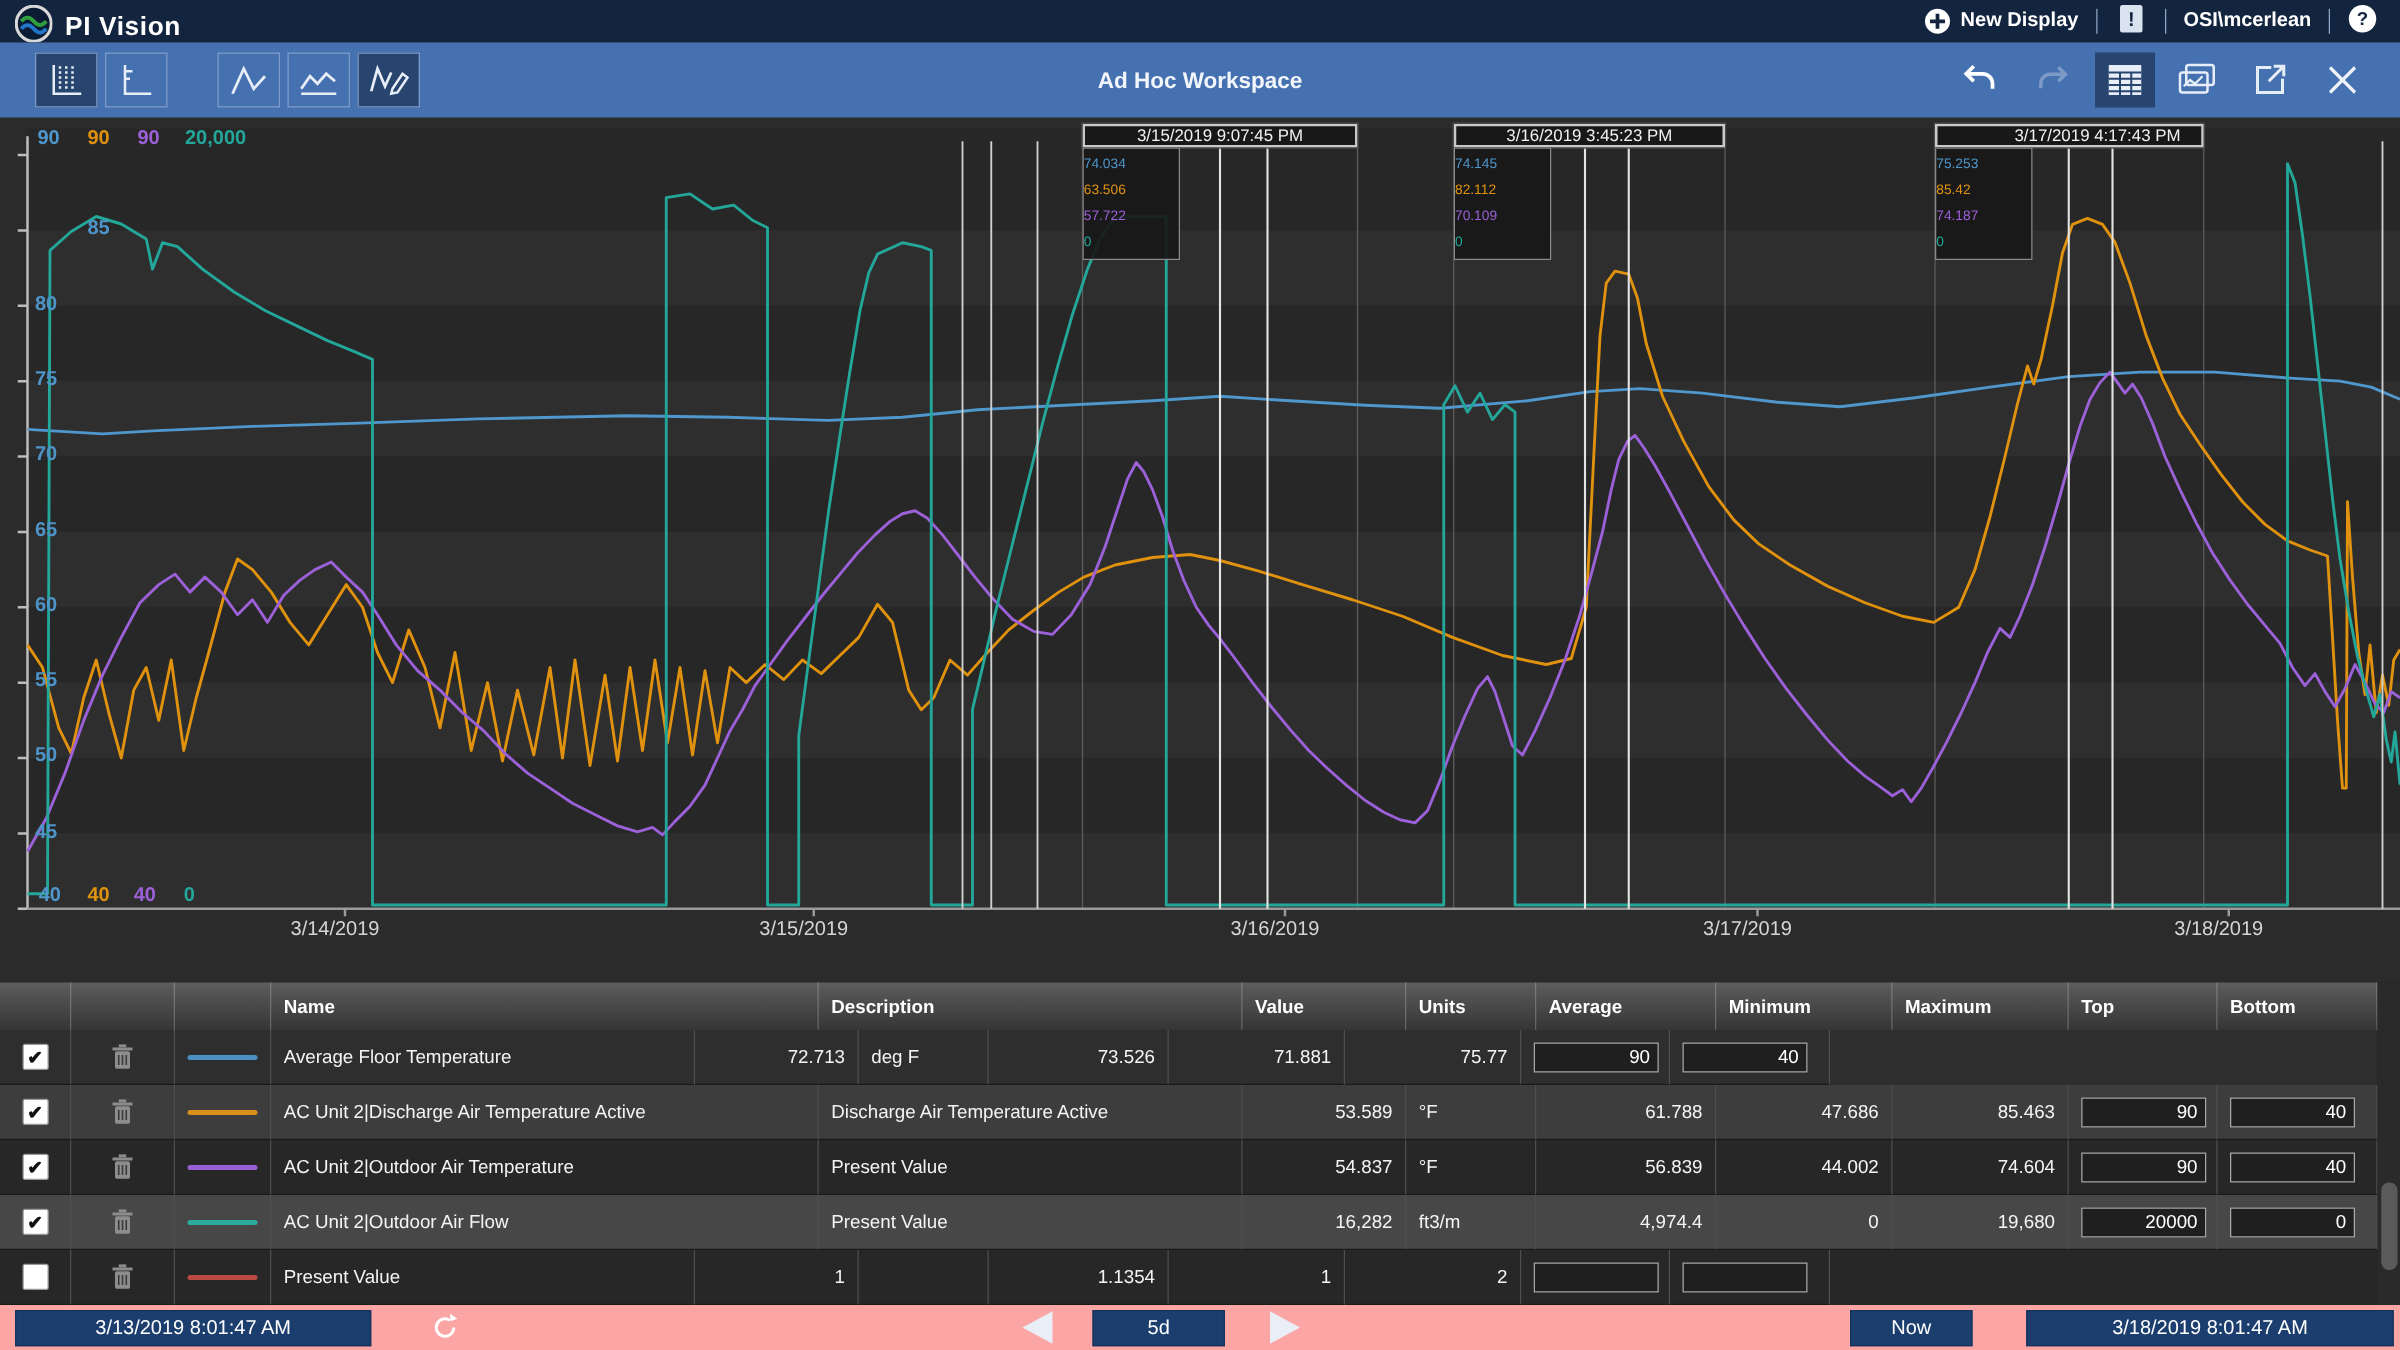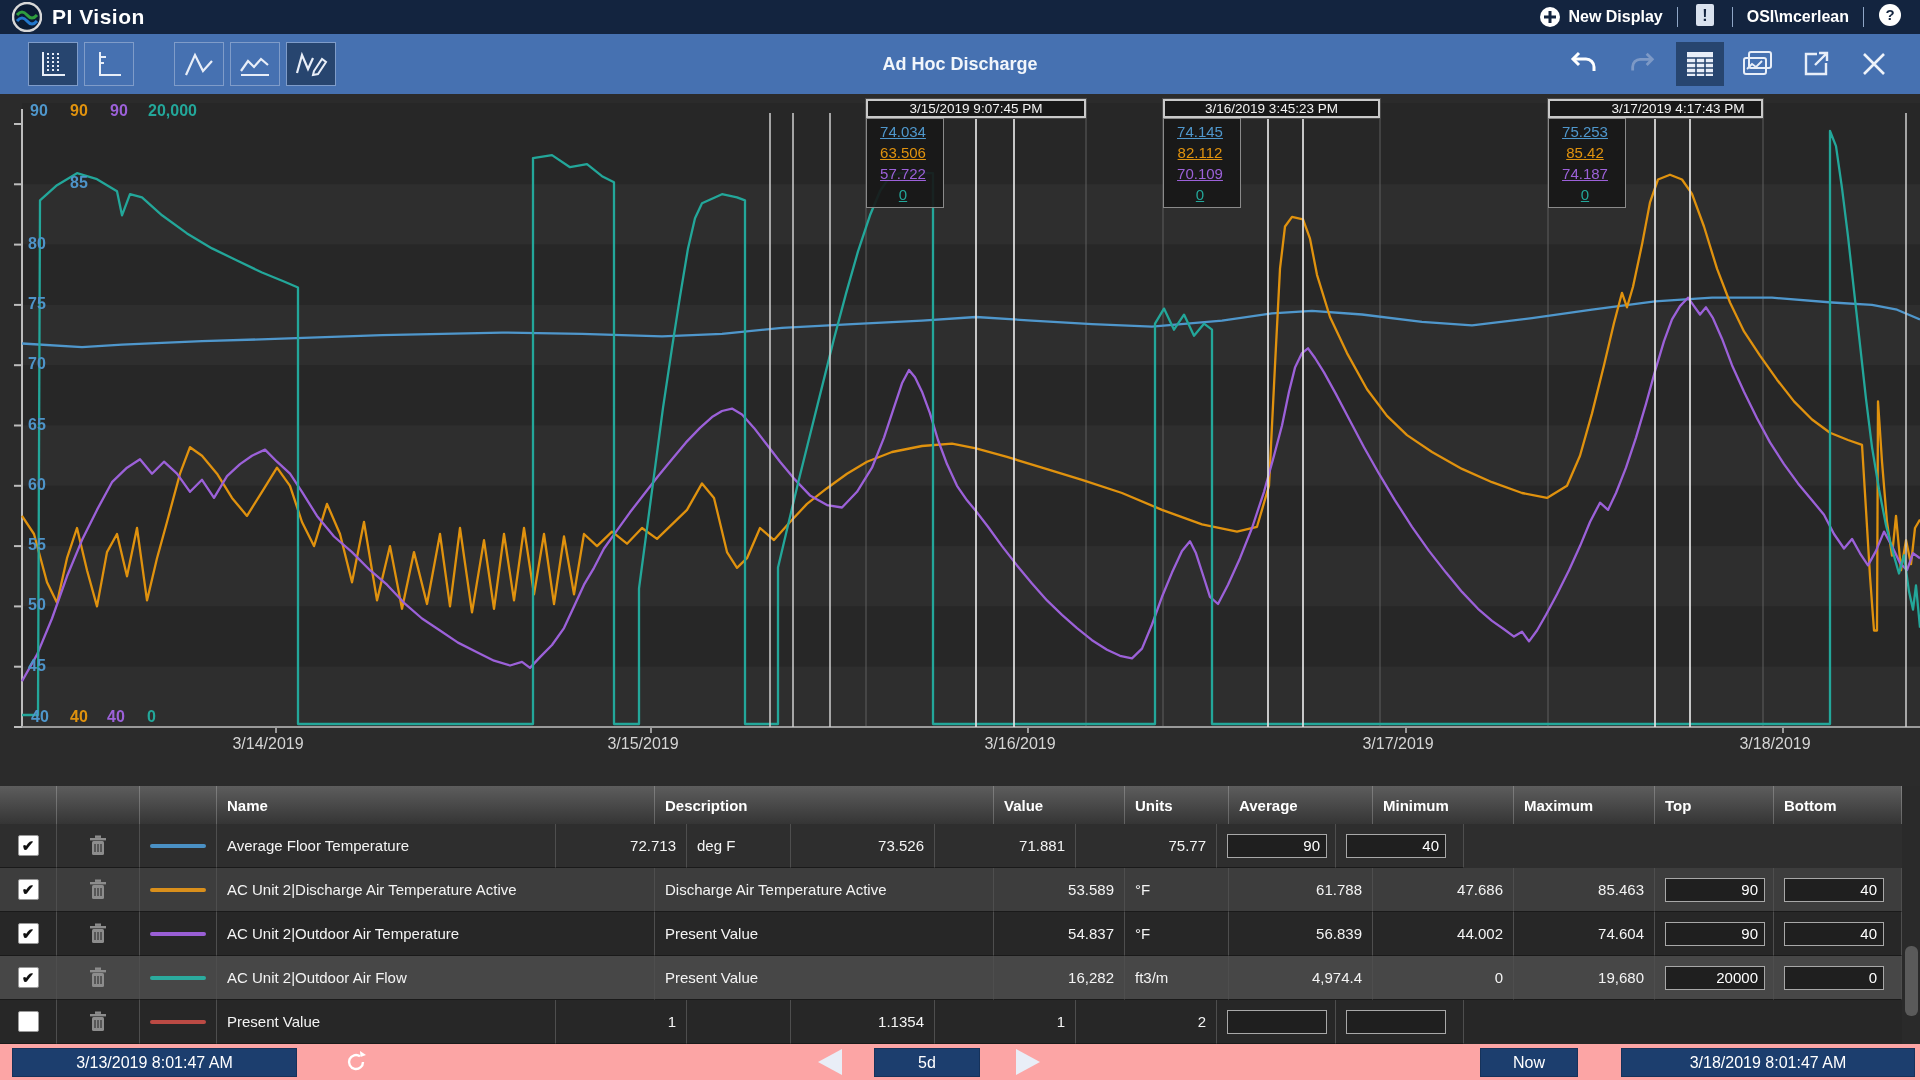--- a/index.html
+++ b/index.html
@@ -1,20 +1,20 @@
 <!DOCTYPE html>
 <html><head>
 <meta charset="utf-8">
 <style>
   html,body{margin:0;padding:0;}
   body{width:1920px;height:1080px;position:relative;background:#2b2b2b;
        font-family:"Liberation Sans",sans-serif;overflow:hidden;color:#fff;}
   
   .topbar{position:absolute;top:0;left:0;width:1920px;height:34px;background:#13243f;
-          display:flex;align-items:center;z-index:5;}
+          display:flex;align-items:flex-end;z-index:5;}
   .logo{width:30px;height:30px;margin-left:12px;}
   .apptitle{font-size:21px;font-weight:bold;margin-left:10px;letter-spacing:.5px;}
   .topright{position:absolute;right:18px;top:0;height:34px;display:flex;align-items:center;gap:14px;}
   .topbtn{display:flex;align-items:center;gap:7px;font-size:16px;font-weight:bold;cursor:default;}
   .vsep{width:1px;height:20px;background:#8fa6c6;}
   
   .toolbar{position:absolute;top:34px;left:0;width:1920px;height:60px;background:#4671b1;z-index:5;}
   .tb-left{position:absolute;left:28px;top:8px;display:flex;gap:6px;}
   .tb-btn{width:50px;height:44px;display:flex;align-items:center;justify-content:center;
           border:1px solid #7f9cc9;box-sizing:border-box;}
@@ -28,21 +28,21 @@
   
   .chart-area{position:absolute;top:94px;left:0;width:1920px;height:692px;background:#2b2b2b;}
   .ylab{position:absolute;font-size:16px;font-weight:bold;color:#4e94c9;}
   .mlab{position:absolute;font-size:16px;font-weight:bold;}
   .datelab{position:absolute;top:641px;transform:translateX(-50%);font-size:16px;color:#d5d5d5;}
   .cursor-ts{position:absolute;height:19px;background:#181818;border:2px solid #c9c9c9;outline:1px solid #4a4a4a;
              box-sizing:border-box;display:flex;align-items:center;justify-content:center;
              font-size:13.5px;color:#f2f2f2;white-space:nowrap;z-index:3;}
   .cursor-vals{position:absolute;width:78px;background:rgba(24,24,24,.92);border:1px solid #8a8a8a;
                box-sizing:border-box;z-index:3;padding:2px 4px 2px 0;}
-  .cursor-vals div{font-size:15px;line-height:21px;text-align:center;text-decoration:underline;}
+  .cursor-vals div{font-size:11px;line-height:21px;text-align:left;}
   
   .table-area{position:absolute;top:786px;left:0;width:1920px;height:258px;background:#202020;}
   .thead{position:absolute;top:0;left:0;width:1902px;height:38px;display:flex;
          background:linear-gradient(#5d5d5d,#353535);}
   .th{box-sizing:border-box;display:flex;align-items:center;padding:0 10px;font-size:15px;font-weight:bold;
       border-right:1px solid rgba(255,255,255,.22);color:#fff;}
   .trow{position:absolute;left:0;width:1902px;height:44px;display:flex;}
   .td{box-sizing:border-box;display:flex;align-items:center;padding:0 10px;font-size:15px;
       border-right:1px solid #4e4e4e;border-bottom:1px solid #1a1a1a;color:#f4f4f4;}
   .td.num{justify-content:flex-end;}
@@ -125,21 +125,21 @@
         <path d="M2 26 h28" stroke="#e8eef8" stroke-width="2"></path>
       </svg>
     </div>
     <div class="tb-btn sel">
       <svg width="34" height="30" viewBox="0 0 34 30">
         <path d="M3 24 L8 6 L14 20 L19 9" fill="none" stroke="#e8eef8" stroke-width="2.2"></path>
         <path d="M20 22 L28 10 L32 13 L24 25 L19 26 Z" fill="none" stroke="#e8eef8" stroke-width="2"></path>
       </svg>
     </div>
   </div>
-  <div class="tb-title">Ad Hoc Discharge</div>
+  <div class="tb-title">Ad Hoc Workspace</div>
   <div class="tb-right">
     <div class="tb-ic">
       <svg width="30" height="30" viewBox="0 0 30 30">
         <path d="M10 4 L4 10 L10 16" fill="none" stroke="#fff" stroke-width="3"></path>
         <path d="M4 10 h13 a8 8 0 0 1 8 8 v4" fill="none" stroke="#fff" stroke-width="3"></path>
       </svg>
     </div>
     <div class="tb-ic">
       <svg width="28" height="28" viewBox="0 0 30 30">
         <path d="M20 4 L26 10 L20 16" fill="none" stroke="#7d99c6" stroke-width="3"></path>

